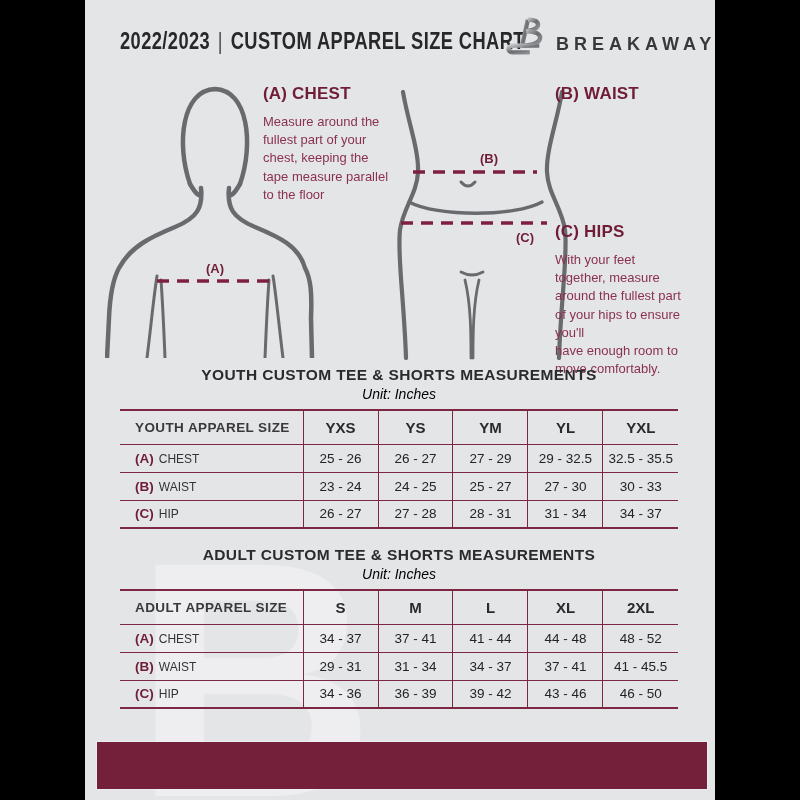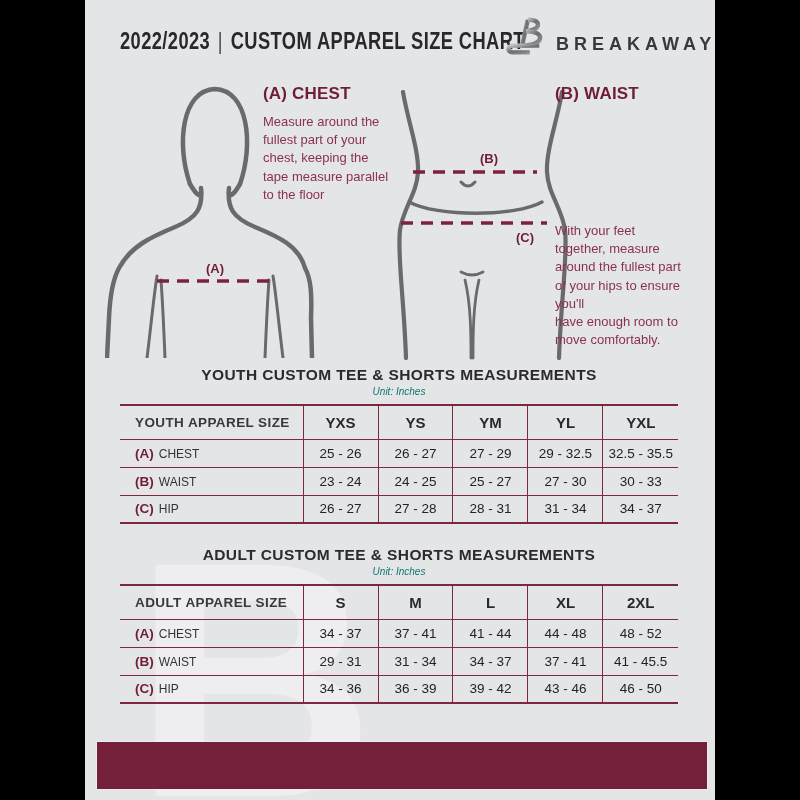--- a/index.html
+++ b/index.html
@@ -35,21 +35,21 @@
   .desc p{font-size:13px;color:var(--desc);line-height:1.4;white-space:pre-line;}
   .desc-a{left:178px;top:84px;width:160px;}
   .desc-b{left:470px;top:84px;width:155px;}
   .desc-c{left:470px;top:222px;width:158px;}
 
   
   .table-block{position:absolute;left:35px;width:558px;text-align:center;}
   .youth-block{top:366px;}
   .adult-block{top:546px;}
   .table-title{font-size:15.5px;font-weight:bold;color:#2b2b2d;letter-spacing:.4px;}
-  .table-unit{font-size:10px;font-style:italic;color:#0f766e;margin-top:2px;}
+  .table-unit{font-size:14px;font-style:italic;color:#000000;margin-top:2px;}
   table.size-table{border-collapse:collapse;width:558px;margin-top:7px;table-layout:fixed;background:transparent;
     border-top:2.5px solid var(--line);border-bottom:2px solid var(--line);}
   table.size-table col.c0{width:32.8%;}
   table.size-table th,table.size-table td{border-bottom:1.5px solid var(--line);border-left:1.5px solid var(--line);
     font-size:13.5px;color:#232325;text-align:center;background:transparent;}
   table.size-table th:first-child,table.size-table td:first-child{border-left:none;text-align:left;padding-left:15px;}
   table.size-table thead th{height:34px;font-weight:bold;font-size:15px;color:#2a2a2c;}
   table.size-table thead th:first-child{font-weight:bold;font-size:13.5px;letter-spacing:.4px;color:#39393b;}
   table.size-table tbody td{height:28px;}
   .pfx{color:#6f1d37;font-weight:bold;margin-right:5px;}
@@ -130,20 +130,21 @@
       <p>Measure around the
 fullest part of your
 chest, keeping the
 tape measure parallel
 to the floor</p>
     </div>
     <div class="desc desc-b">
       <h3>(B) WAIST</h3>
     </div>
     <div class="desc desc-c">
+      <h3>(C) HIPS</h3>
       <p>With your feet
 together, measure
 around the fullest part
 of your hips to ensure
 you'll
 have enough room to
 move comfortably.</p>
     </div>
 
     <div class="table-block youth-block">

